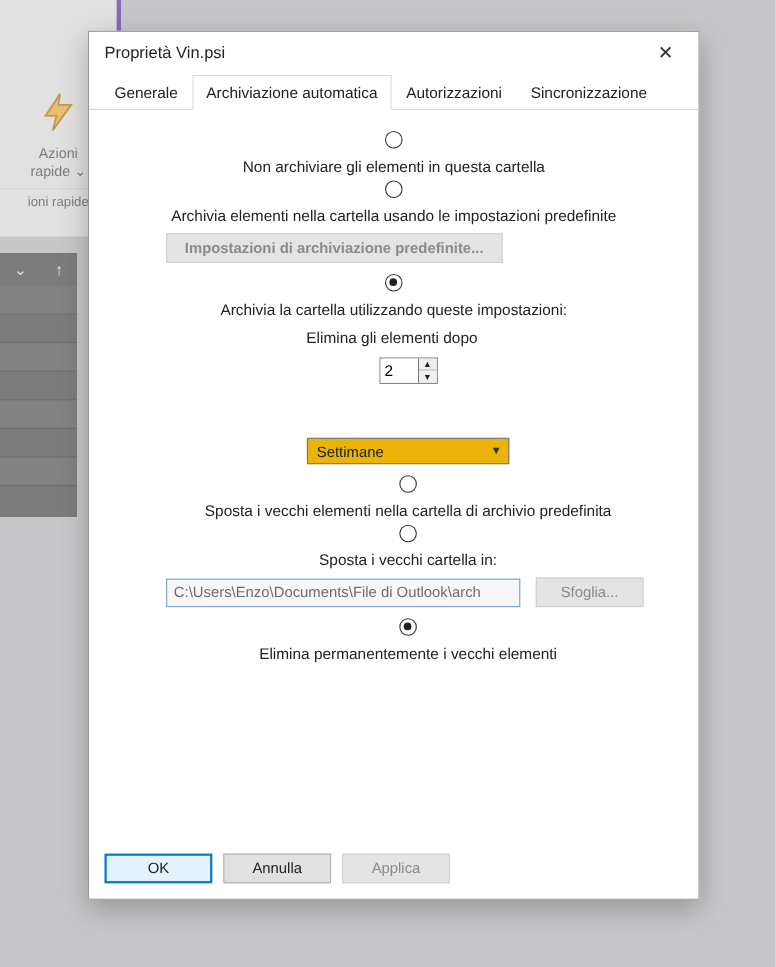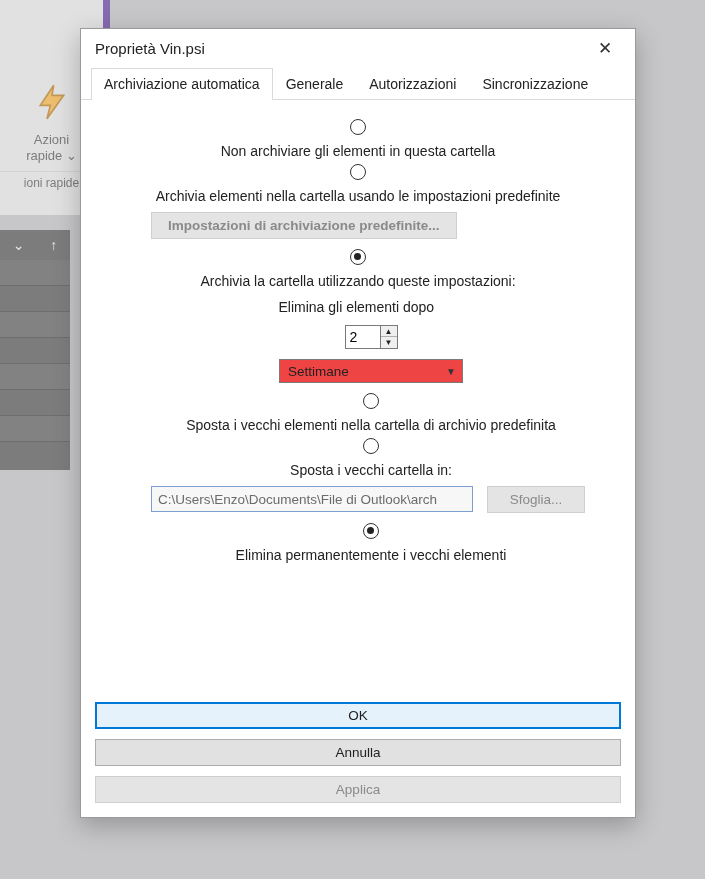--- a/index.html
+++ b/index.html
@@ -9,21 +9,21 @@
 
   
   .backdrop {
     position: absolute; inset: 0;
     background: #b9b9bd;
     filter: brightness(0.92);
   }
   .bg-ribbon {
     position: absolute; left: 0; top: 0; width: 110px; height: 215px;
     background: #e3e3e4;
-    border-right: 7px solid #4c1d95;
+    border-right: 4px solid #4c1d95;
   }
   .bg-bolt {
     width: 40px; height: 48px; margin: 78px auto 6px auto;
     display: block;
   }
   .bg-bolt svg { width: 100%; height: 100%; }
   .bg-ribbon-label { text-align: center; font-size: 13px; color: #3a3a3a; line-height: 1.25; }
   .bg-ribbon-sub { text-align: center; font-size: 12px; color: #3a3a3a; border-top: 1px solid #cfcfcf; margin-top: 6px; padding-top: 4px; }
 
   .bg-sidebar {
@@ -131,38 +131,37 @@
   .spin .arrow {
     width: 16px; height: 11px; display: flex; align-items: center; justify-content: center;
     background: #efefef; font-size: 8px; cursor: pointer;
     border-bottom: 1px solid #b0b0b0;
   }
   .spin .arrow:last-child { border-bottom: none; }
 
   .select {
     display: inline-flex; align-items: center; justify-content: space-between;
     width: 184px; height: 24px; border: 1px solid #7a7a7a;
-    background: #ef4444; padding: 0 6px 0 8px; font-size: 13.5px; cursor: pointer;
+    background: #eab308; padding: 0 6px 0 8px; font-size: 13.5px; cursor: pointer; margin-top: 39px;
   }
   .select .chev { font-size: 10px; color: #333; }
 
   .path-row {
-    display: flex; gap: 14px;
+    display: flex; align-items: center; gap: 14px;
     margin: 8px 0 10px 52px;
   }
   .path-input {
     width: 322px; height: 26px; border: 1px solid #7a9fd0;
     background: #f7f7f7; color: #6b6b6b; font-size: 13.5px; padding: 0 6px;
     overflow: hidden; white-space: nowrap;
   }
 
   .footer {
     display: flex; justify-content: flex-start; gap: 10px;
     padding: 12px 14px 14px 14px;
-    flex-direction: column;
   }
 </style>
 </head>
 <body>
 
 <div class="backdrop">
   <div class="bg-ribbon">
     <span class="bg-bolt">
       <svg viewBox="0 0 24 24">
           <path d="M13 2 L5 14 H11 L9 22 L19 8 H12 Z" fill="#f7a823" stroke="#b06a00" stroke-width="1"></path>
@@ -194,22 +193,22 @@
 <div class="dialog">
   <div class="titlebar">
     <span>Proprietà Vin.psi</span>
     <span class="spacer"></span>
     <span class="close-btn">
       <span>✕</span>
     </span>
   </div>
 
   <div class="tabs">
+    <div class="tab">Generale</div>
     <div class="tab active">Archiviazione automatica</div>
-    <div class="tab">Generale</div>
     <div class="tab">Autorizzazioni</div>
     <div class="tab">Sincronizzazione</div>
   </div>
 
   <div class="content">
 
     <div class="radio-row">
       <span class="radio"></span>
       <span>Non archiviare gli elementi in questa cartella</span>
     </div>

